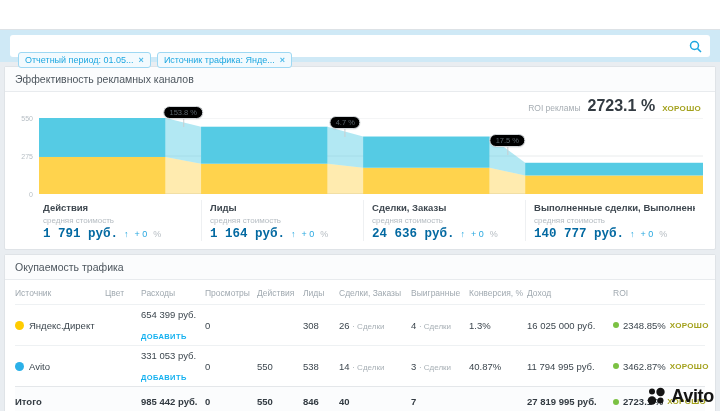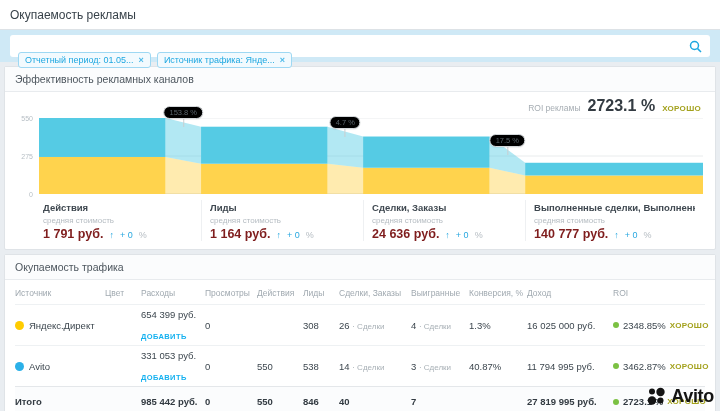--- a/index.html
+++ b/index.html
@@ -46,21 +46,21 @@
 
   .stage-cards { display:flex; margin-left:22px; margin-top:6px; }
   .stage-card { padding:2px 8px 0 4px; }
   .stage-card:nth-child(1){ width:24.4%; }
   .stage-card:nth-child(2){ width:24.4%; border-left:1px solid #eef0f2; padding-left:8px; }
   .stage-card:nth-child(3){ width:24.4%; border-left:1px solid #eef0f2; padding-left:8px; }
   .stage-card:nth-child(4){ width:26.8%; border-left:1px solid #eef0f2; padding-left:8px; }
   .stage-title { font-size:9.5px; font-weight:700; color:#3f4850; white-space:nowrap; overflow:hidden; }
   .stage-sub { font-size:8px; color:#b5bcc2; margin:3px 0 2px; }
   .stage-valrow { display:flex; align-items:baseline; gap:6px; }
-  .stage-value { font-size:12.5px; font-weight:700; color:#7f1d1d; white-space:nowrap; }
+  .stage-value { font-size:12.5px; font-weight:700; color:#0369a1; white-space:nowrap;font-family:Liberation Mono, monospace; }
   .delta-arrow { color:#29a8e0; font-size:9px; }
   .delta-val { color:#29a8e0; font-size:9px; }
   .delta-pct { color:#b5bcc2; font-size:9px; }
 
   
   .traffic-table { --cols: 90px 36px 64px 52px 46px 36px 72px 58px 58px 86px 1fr; padding:0 10px; }
   .trow { display:grid; grid-template-columns:var(--cols); align-items:center; }
   .thead .th { font-size:8.5px; color:#a0a9b0; padding:8px 2px 6px 0; white-space:nowrap; }
   .trow.data { border-top:1px solid #eef1f3; min-height:35px; font-size:9.5px; }
   .cell { padding:4px 2px 4px 0; }
@@ -76,21 +76,20 @@
   .trow.total .cell { font-weight:700; color:#333b42; }
 
   
   .watermark { position:absolute; right:6px; bottom:4px; display:flex; align-items:center; gap:5px; z-index:10; }
   .wm-text { font-size:18px; font-weight:700; color:#141414; letter-spacing:-.3px; }
 </style>
 </head>
 <body>
 
 <div class="topbar">
-  <div class="page-title">Окупаемость рекламы</div>
 </div>
 
 <div class="filterbar">
   <div class="filter-field">
     <span class="chip">
       <span>Отчетный период: 01.05...</span>
       <span class="chip-x">×</span>
     </span>
     <span class="chip">
       <span>Источник трафика: Янде...</span>

